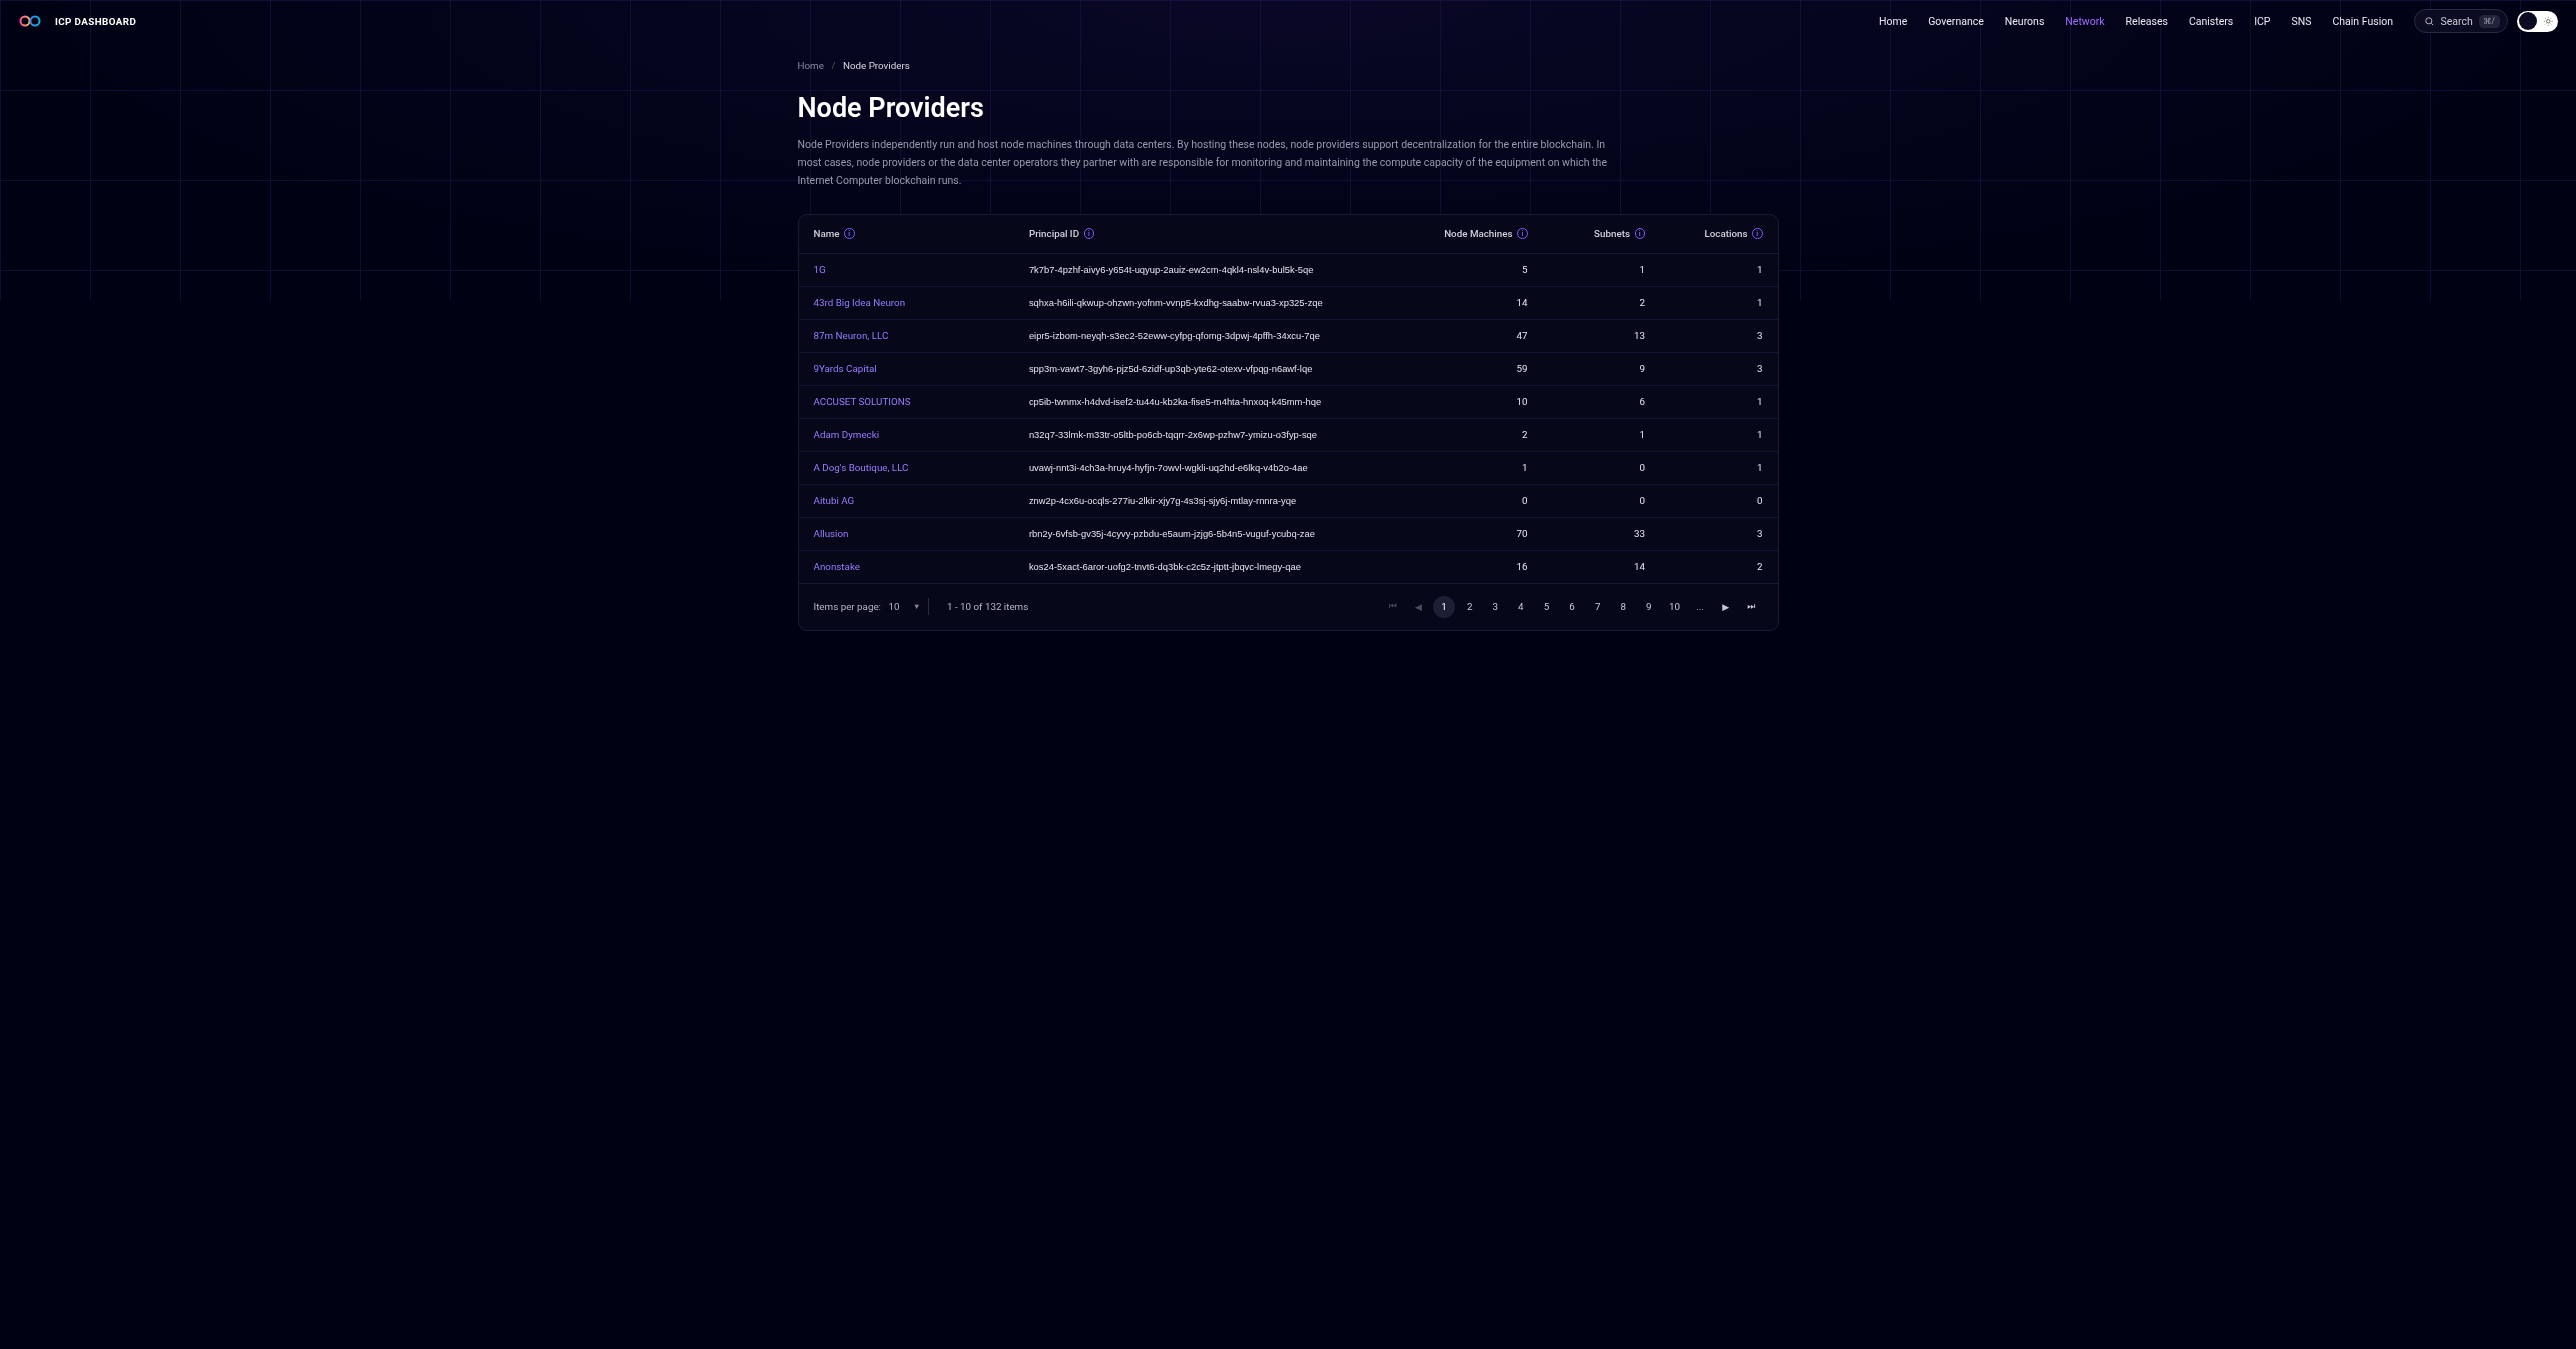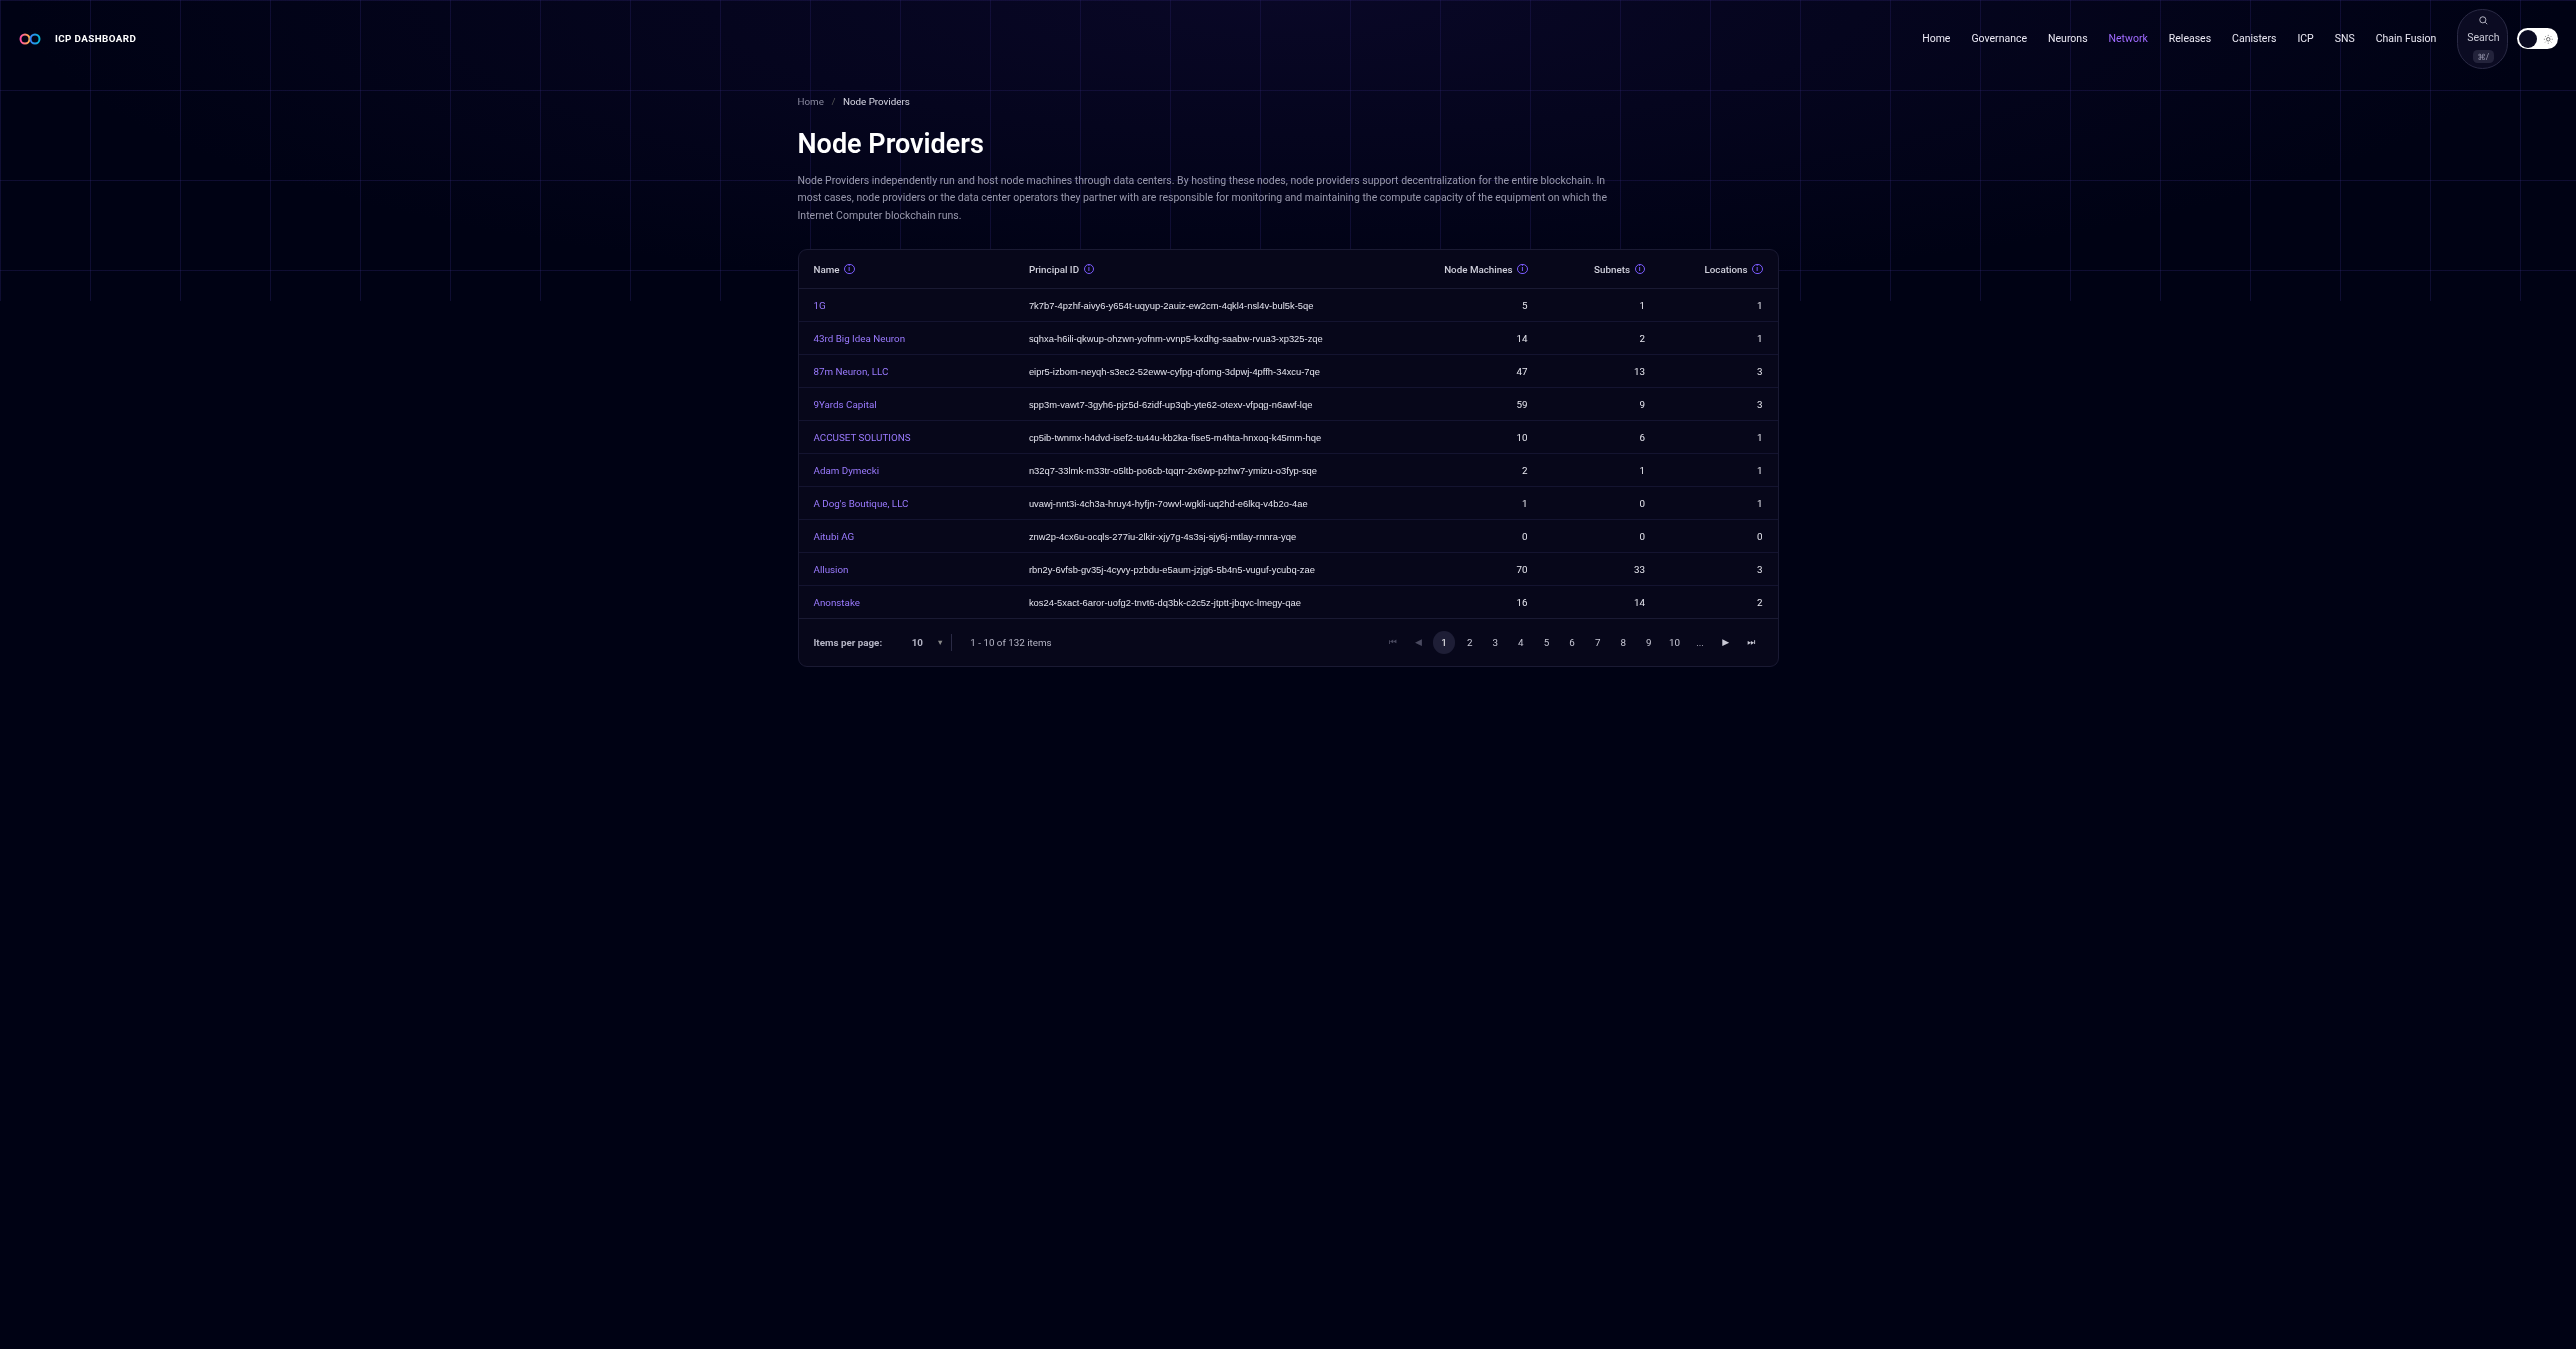--- a/index.html
+++ b/index.html
@@ -43,21 +43,21 @@
   .logo-svg { width:24px; height:18px; }
   .logo-text { font-weight:700; letter-spacing:0.4px; font-size:9.8px; color:#fff;}
   .nav-links { margin-left:auto; display:flex; align-items:center; gap:21px; }
   .nav-link { color:#eceaf5; font-size:10.5px; text-decoration:none; cursor:pointer;}
   .nav-link.active { color:#a06bff; }
   .nav-right { display:flex; align-items:center; gap:9px; margin-left:21px;}
   .search-pill {
     display:flex; align-items:center; gap:6px;
     background:#0b0b22; border:0.8px solid #2a2a45;
     border-radius:752px; padding:4.5px 7.5px 4.5px 9px;
-    color:#c9c9d6; cursor:pointer;flex-direction:column;
+    color:#c9c9d6; cursor:pointer;
   }
   .kbd {
     background:#23233b; color:#9a9ab0;
     font-size:8.3px; padding:1.5px 4.5px; border-radius:4.5px;
     font-family:inherit;
   }
   .theme-toggle {
     width:41px; height:21px; background:#fff; border-radius:752px;
     display:flex; align-items:center; padding:1.5px; position:relative;
     cursor:pointer;
@@ -100,21 +100,21 @@
   .info-icon {
     width:10.5px; height:10.5px; border:1.1px solid #7b5bff; border-radius:50%;
     display:inline-flex; align-items:center; justify-content:center;
     font-size:6.8px; color:#7b5bff; font-weight:700;
   }
 
   .table-footer {
     display:flex; align-items:center; padding:12px 15px; gap:18px;
     border-top:0.8px solid #1a1a33;
   }
-  .ipp { display:flex; align-items:center; gap:22px; color:#b5b5c5; font-size:9.8px;font-weight:bold;}
+  .ipp { display:flex; align-items:center; gap:0; color:#b5b5c5; font-size:9.8px;}
   .ipp-select {
     display:flex; align-items:center; gap:13.5px; padding:3px 7.5px;
     border-right:0.8px solid #2a2a45; cursor:pointer;
   }
   .range-text { color:#b5b5c5; font-size:9.8px;}
   .pager { margin-left:auto; display:flex; align-items:center; gap:3px;}
   .pg-btn {
     min-width:22.6px; height:22.6px; display:flex; align-items:center; justify-content:center;
     border-radius:50%; color:#c9c9d6; font-size:9.8px; cursor:pointer;
   }

